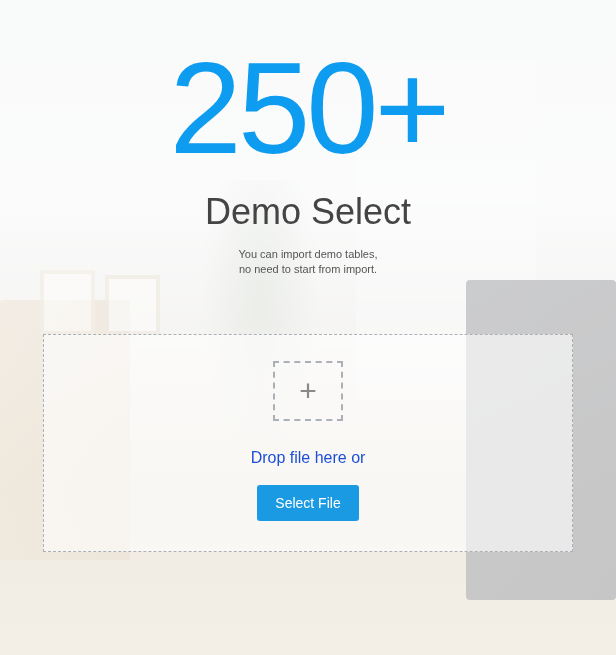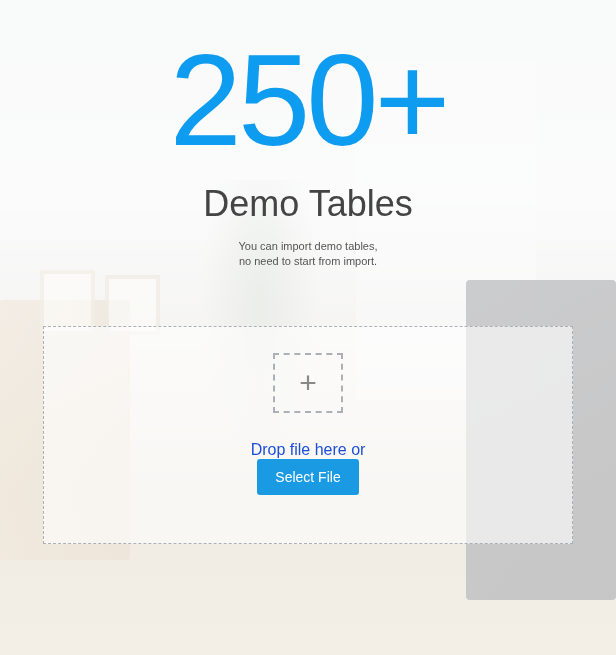--- a/index.html
+++ b/index.html
@@ -88,21 +88,21 @@
       z-index: 2;
     }
     .content {
       position: relative;
       z-index: 3;
       width: 100%;
       height: 100%;
       display: flex;
       flex-direction: column;
       align-items: center;
-      padding-top: 22px;
+      padding-top: 30px;
     }
     .big-number {
       font-size: 130px;
       font-weight: 300;
       color: #0e9cf0;
       line-height: 1.2;
       letter-spacing: -4px;
     }
     .title {
       font-size: 36px;
@@ -141,20 +141,21 @@
       color: #888;
       font-weight: 300;
       line-height: 1;
     }
     .drop-text {
       margin-top: 28px;
       font-size: 16px;
       color: #1d4ed8;
     }
     .select-btn {
+      margin-top: 18px;
       background: #1b9ae4;
       color: #ffffff;
       border: none;
       padding: 10px 18px;
       font-size: 14px;
       border-radius: 3px;
       cursor: pointer;
     }
   </style>
 </head>
@@ -166,21 +167,21 @@
   <div class="shelf1"></div>
   <div class="plant"></div>
   <div class="monitor"></div>
   <div class="frame1"></div>
   <div class="frame2"></div>
 </div>
 <div class="whitewash"></div>
 
 <div class="content">
   <div class="big-number">250+</div>
-  <div class="title">Demo Tables</div>
+  <div class="title">Demo Select</div>
   <div class="subtitle">
     <span>You can import demo tables,</span><br>
     <span>no need to start from import.</span>
   </div>
 
   <div class="dropzone">
     <div class="plus-box">
       <span class="plus-sign">+</span>
     </div>
     <div class="drop-text">Drop file here or</div>

